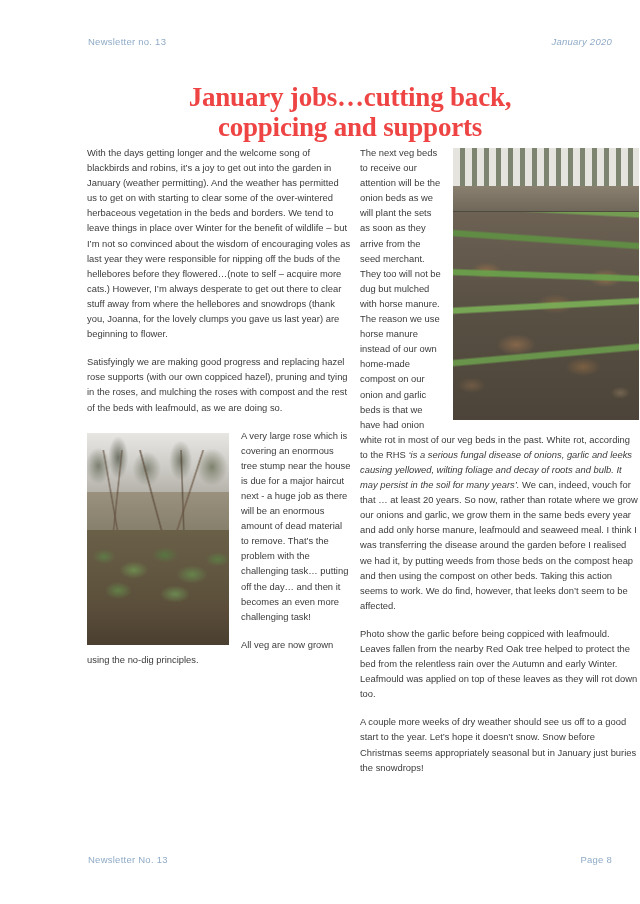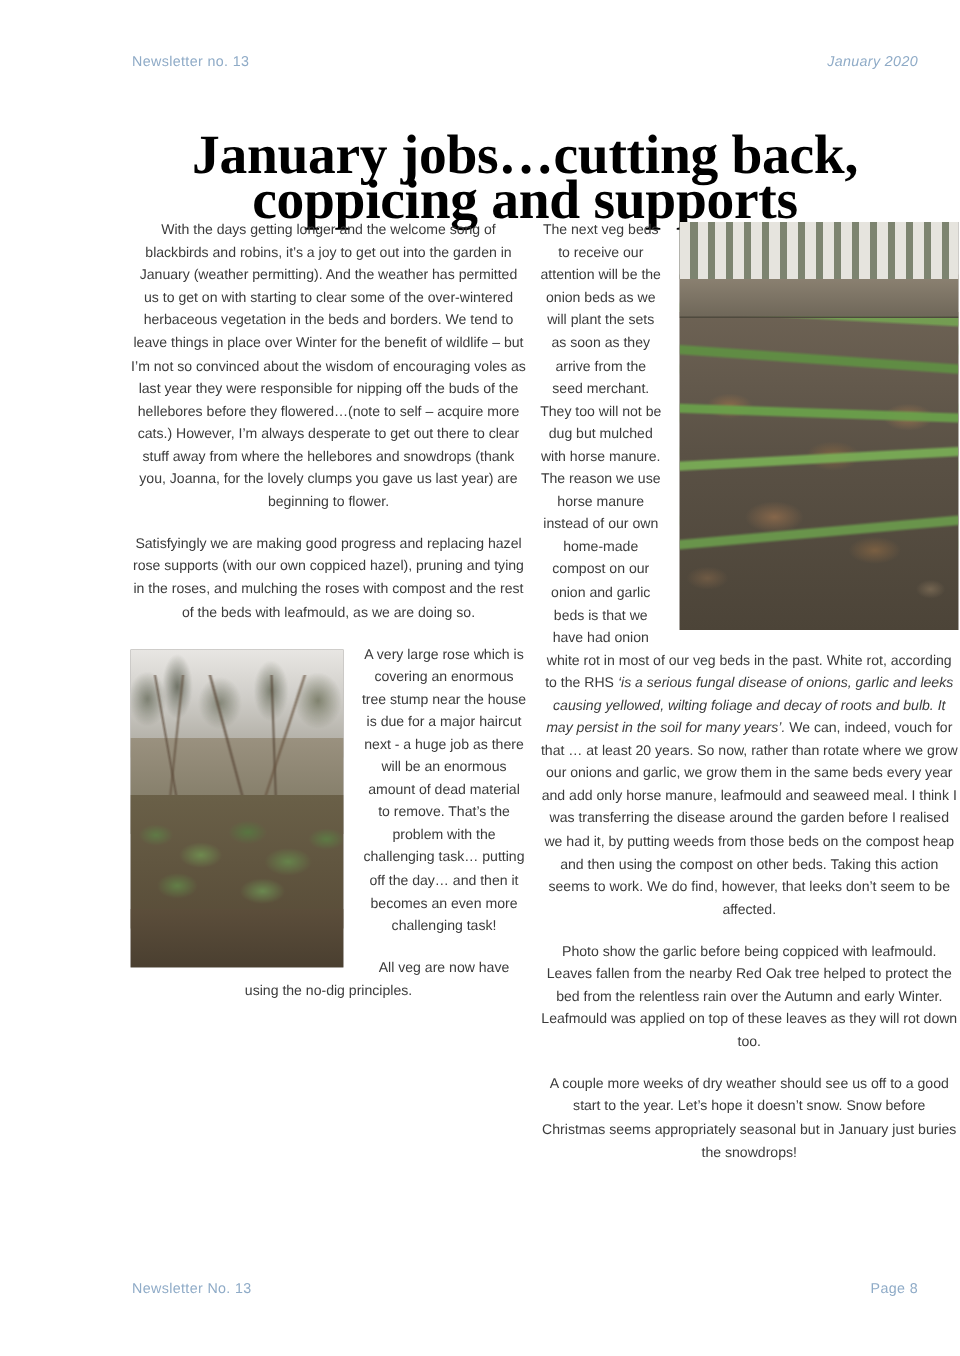--- a/index.html
+++ b/index.html
@@ -40,37 +40,37 @@
 
   
   .article-title {
     position: absolute;
     top: 64px;
     left: 60px;
     right: 60px;
     text-align: center;
     font-family: "Liberation Serif", serif;
     font-weight: bold;
-    font-size: 37px;
+    font-size: 27px;
     line-height: 30px;
-    color: #000000;
+    color: #ef4444;
     letter-spacing: -0.2px;
   }
   .article-title .tl {
     display: block;
   }
 
   
   .col {
     position: absolute;
     top: 145px;
     font-size: 9.4px;
     line-height: 15.1px;
     color: #3b3b3b;
-    text-align: center;
+    text-align: left;
   }
   .col-left {
     left: 57px;
     width: 264px;
     height: 700px;
   }
   .col-right {
     left: 330px;
     width: 279px;
     height: 700px;
@@ -225,21 +225,21 @@
     <div class="photo photo-left">
       <div class="layer pl-sky"></div>
       <div class="layer pl-trees"></div>
       <div class="layer pl-mid"></div>
       <div class="layer pl-hazel"></div>
       <div class="layer pl-foliage"></div>
       <div class="layer pl-soil"></div>
     </div>
 
     <p>A very large rose which is covering an enormous tree stump near the house is due for a major haircut next - a huge job as there will be an enormous amount of dead material to remove.  That’s the problem with the challenging task… putting off the day… and then it becomes an even more challenging task!</p>
-    <p>All veg are now have using the no-dig principles.</p>
+    <p>All veg are now grown using the no-dig principles.</p>
   </div>
 
   <div class="col col-right">
 
     <div class="photo photo-right">
       <div class="layer pr-soil"></div>
       <div class="layer pr-leaves"></div>
       <div class="layer pr-shoots"></div>
       <div class="layer pr-edge"></div>
       <div class="layer pr-fence"></div>

